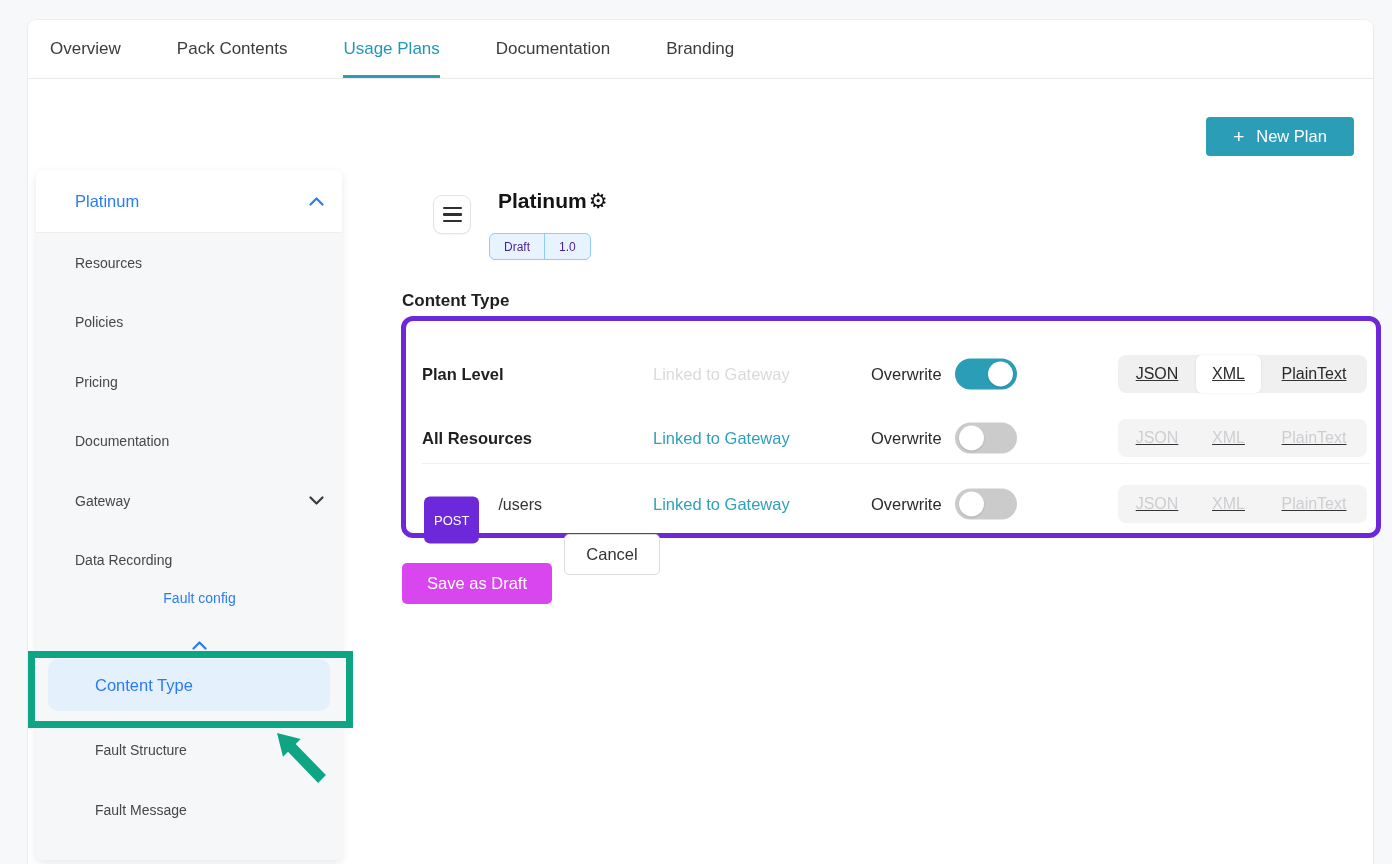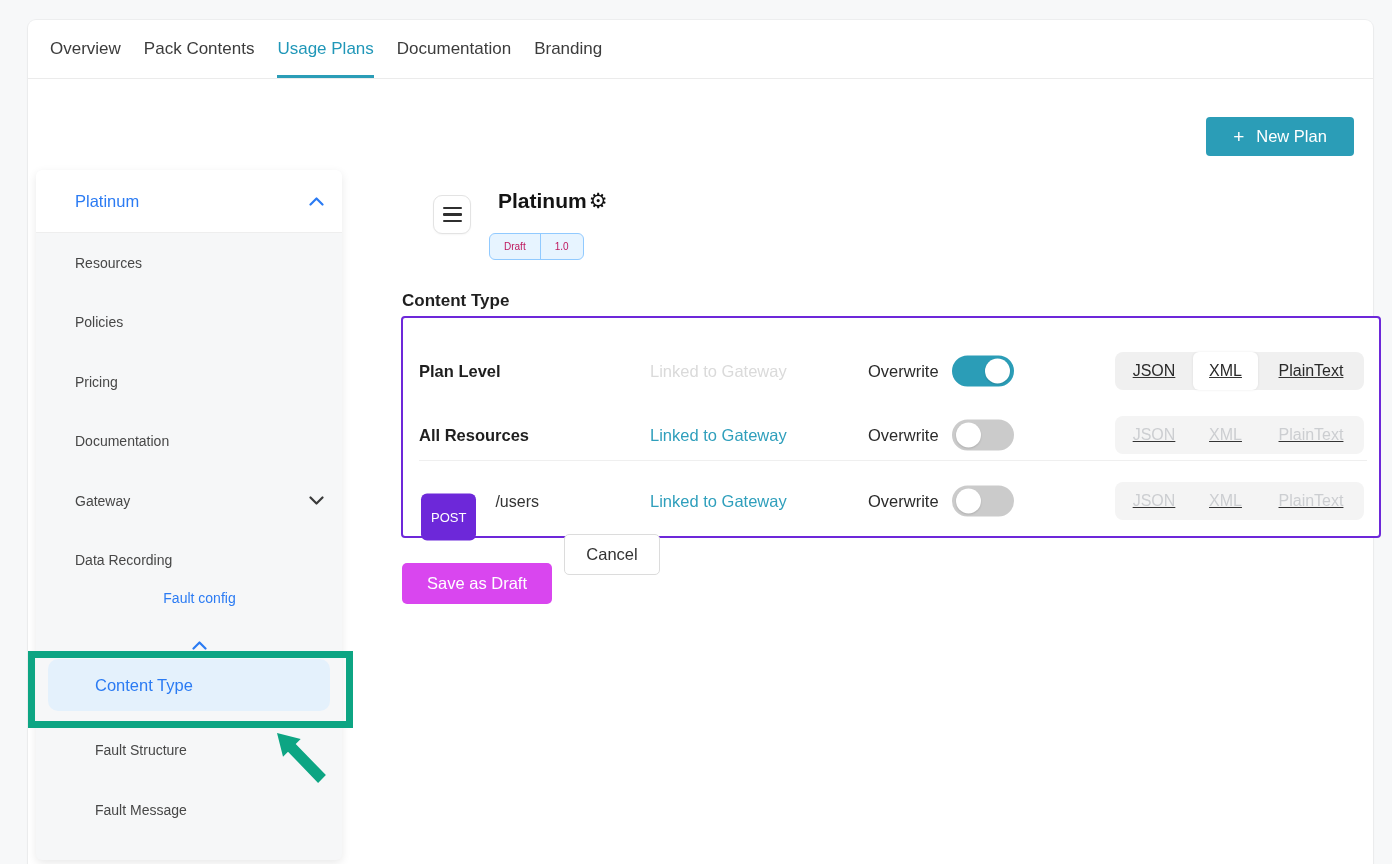--- a/index.html
+++ b/index.html
@@ -6,21 +6,21 @@
   html,body { width:1392px; height:864px; overflow:hidden; }
   body { background:#f7f8f9; font-family:"Liberation Sans", sans-serif; color:#333; }
   .page { position:relative; width:1392px; height:864px; }
 
   
   .card { position:absolute; left:28px; top:20px; width:1345px; height:900px;
           background:#fff; border-radius:8px; box-shadow:0 0 0 1px rgba(0,0,0,0.035), 0 1px 3px rgba(0,0,0,0.04); }
 
   
   .tabbar { position:absolute; left:0; top:0; right:0; height:59px; display:flex; align-items:stretch;
-            gap:23px; padding:0 22px; border-bottom:1px solid #ebebeb; }
+            gap:56px; padding:0 22px; border-bottom:1px solid #ebebeb; }
   .tab { display:flex; align-items:center; font-size:17px; color:#3c3c3c; cursor:pointer;
          border-bottom:3px solid transparent; padding-top:3px; }
   .tab.active { color:#2097b8; border-bottom-color:#2b9db7; }
 
   
   .new-plan { position:absolute; left:1178px; top:97px; width:148px; height:39px; border:none;
               background:#2b9db7; color:#fff; font-size:16.5px; border-radius:4px; cursor:pointer;
               display:flex; align-items:center; justify-content:center; gap:12px; font-family:inherit; }
   .new-plan .plus { font-size:19px; font-weight:400; }
 
@@ -44,27 +44,27 @@
                border:1px solid #e3e3e3; border-radius:9px; cursor:pointer; display:flex;
                flex-direction:column; align-items:center; justify-content:center; gap:4px;
                box-shadow:0 1px 2px rgba(0,0,0,0.04); }
   .hamburger .bar { width:19px; height:2.5px; background:#2f2f2f; border-radius:1px; }
   .plan-title { position:absolute; left:470px; top:169px; font-size:21px; font-weight:700; color:#141414;
                 display:flex; align-items:center; }
   .gear { font-size:21px; font-weight:400; margin-left:2px; cursor:pointer; color:#111; }
   .badge-group { position:absolute; left:461px; top:213px; display:inline-flex; height:27px;
                  border:1px solid #91caff; border-radius:6px; overflow:hidden; background:#e7f4ff; }
   .badge { display:flex; align-items:center; justify-content:center; padding:0 14px;
-           color:#be185d; font-size:10px; }
+           color:#4c1d95; font-size:12px; }
   .badge + .badge { border-left:1px solid #91caff; }
 
   
   .section-title { position:absolute; left:374px; top:271px; font-size:17px; font-weight:700; color:#1f1f1f; }
   .panel { position:absolute; left:373px; top:296px; width:980px; height:222px; background:#fff;
-           border:2px solid #6d28d9; border-radius:4px; }
+           border:5px solid #6d28d9; border-radius:12px; }
   .cell { position:absolute; transform:translateY(-50%); white-space:nowrap; }
   .r1 { top:53px; } .r2 { top:117px; } .r3 { top:183px; }
   .cell-label { left:16px; font-size:16.5px; font-weight:700; color:#1f1f1f; }
   .cell-res   { left:18px; display:flex; align-items:center; gap:19px; }
   .method-badge { background:#6d28d9; color:#fff; font-size:13px; padding:16px 10px; border-radius:6px;margin-top:32px; }
   .res-path { font-size:16px; color:#333; font-weight:400; }
   .cell-link { left:247px; font-size:16.5px; color:#2f9fbc; cursor:pointer; }
   .cell-link.disabled { color:#dadada; cursor:default; }
   .cell-ow { left:465px; font-size:16.5px; color:#2b2b2b; }
   .cell-toggle { left:549px; }

